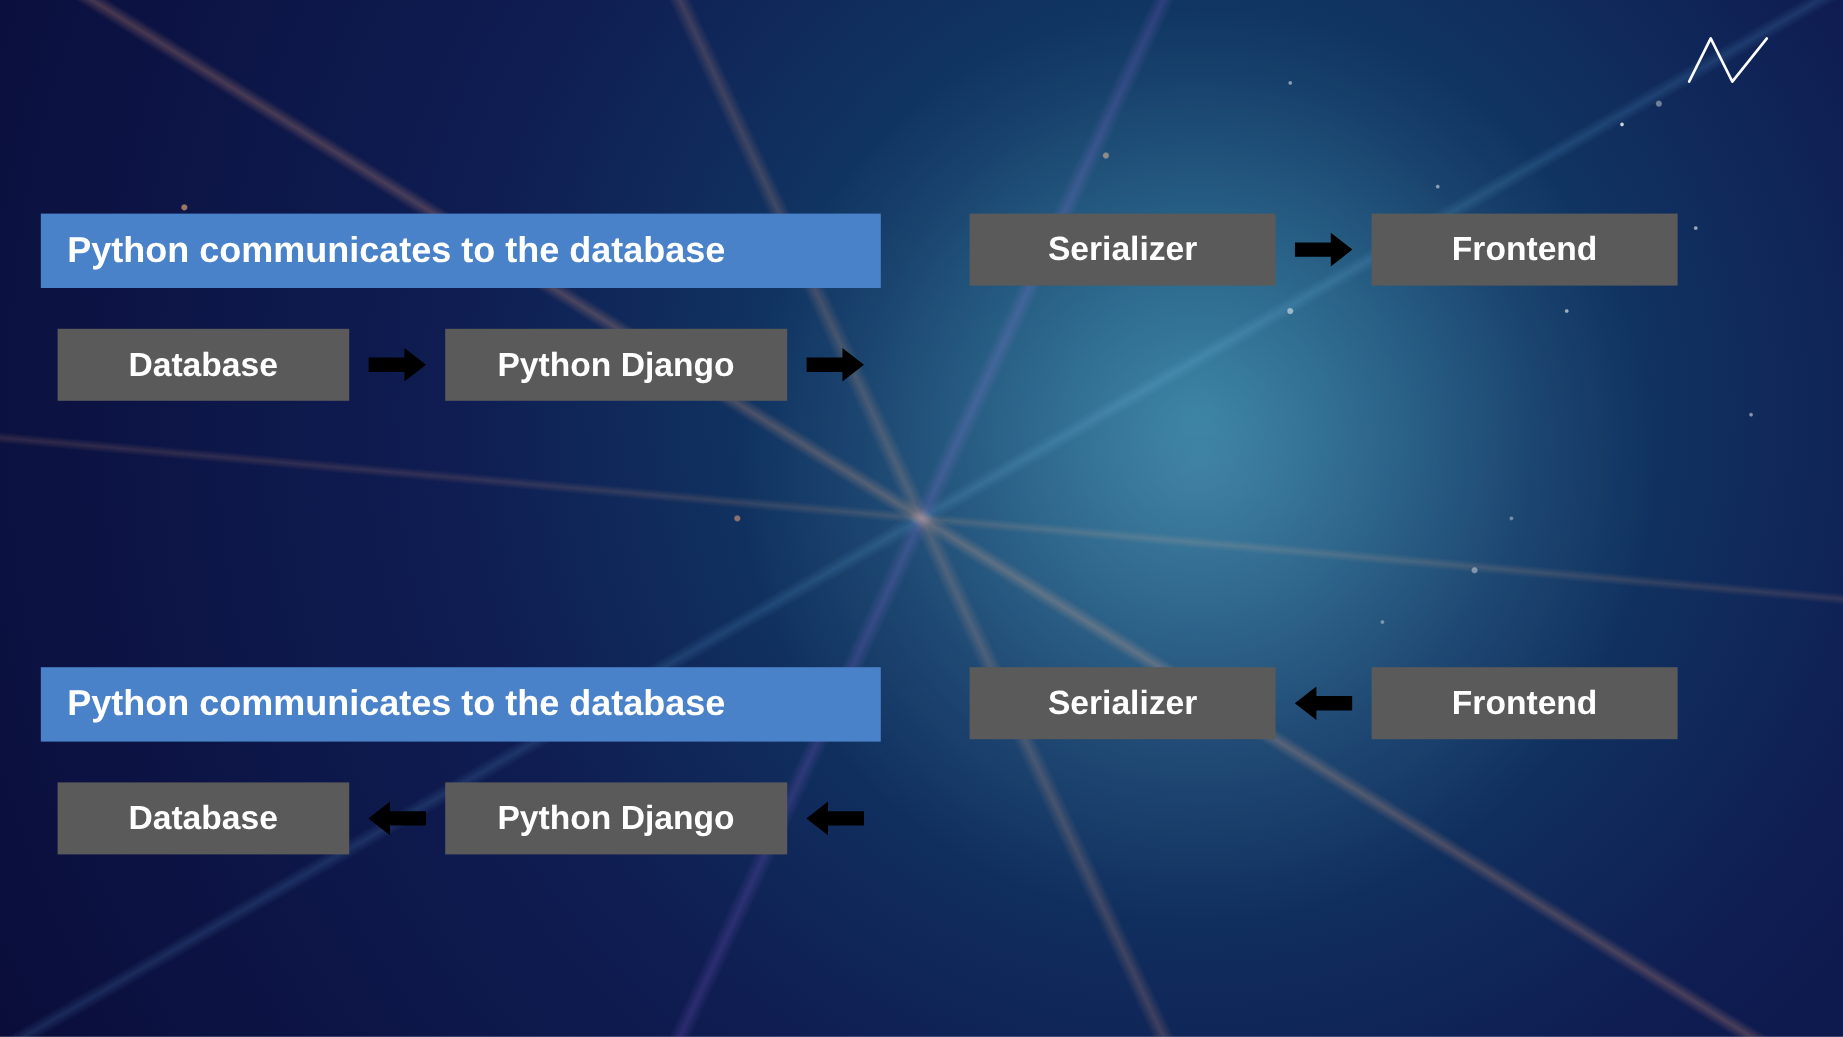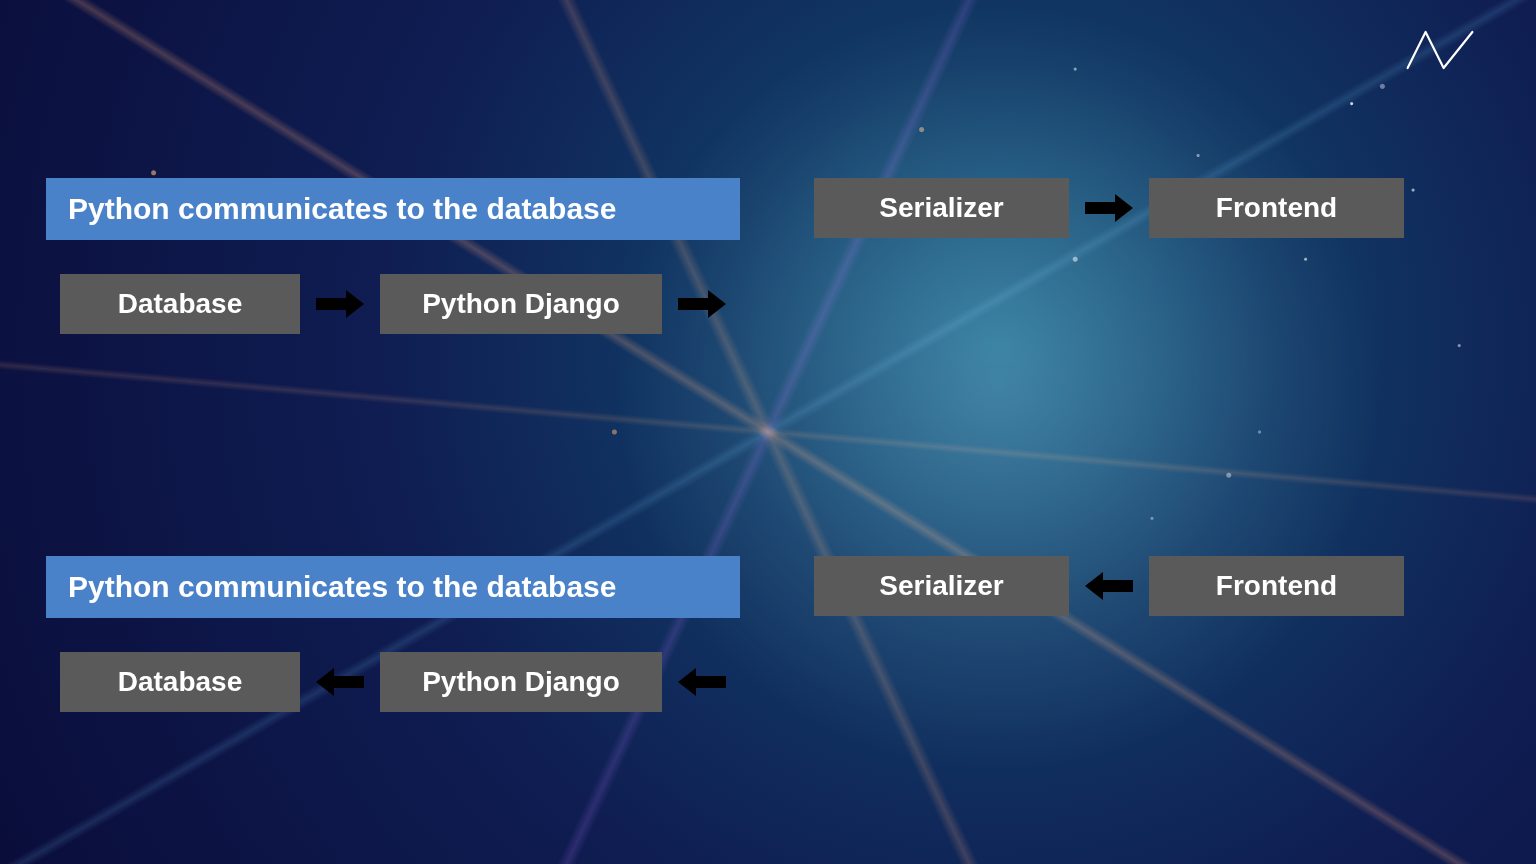--- a/index.html
+++ b/index.html
@@ -64,21 +64,21 @@
   .logo-text {
     font-size: 40px;
     font-weight: 300;
     letter-spacing: 2px;
     font-family: "Segoe UI", Arial, sans-serif;
   }
 
   
   .flow-row {
     position: absolute;
-    left: 46px; right: 42px;
+    left: 34px; right: 42px;
     display: grid;
     grid-template-columns: 1fr 1fr;
     column-gap: 60px;
   }
   .row1 { top: 178px; }
   .row2 { top: 556px; }
 
   .half { display: flex; flex-direction: column; gap: 34px; }
 
   .banner {

